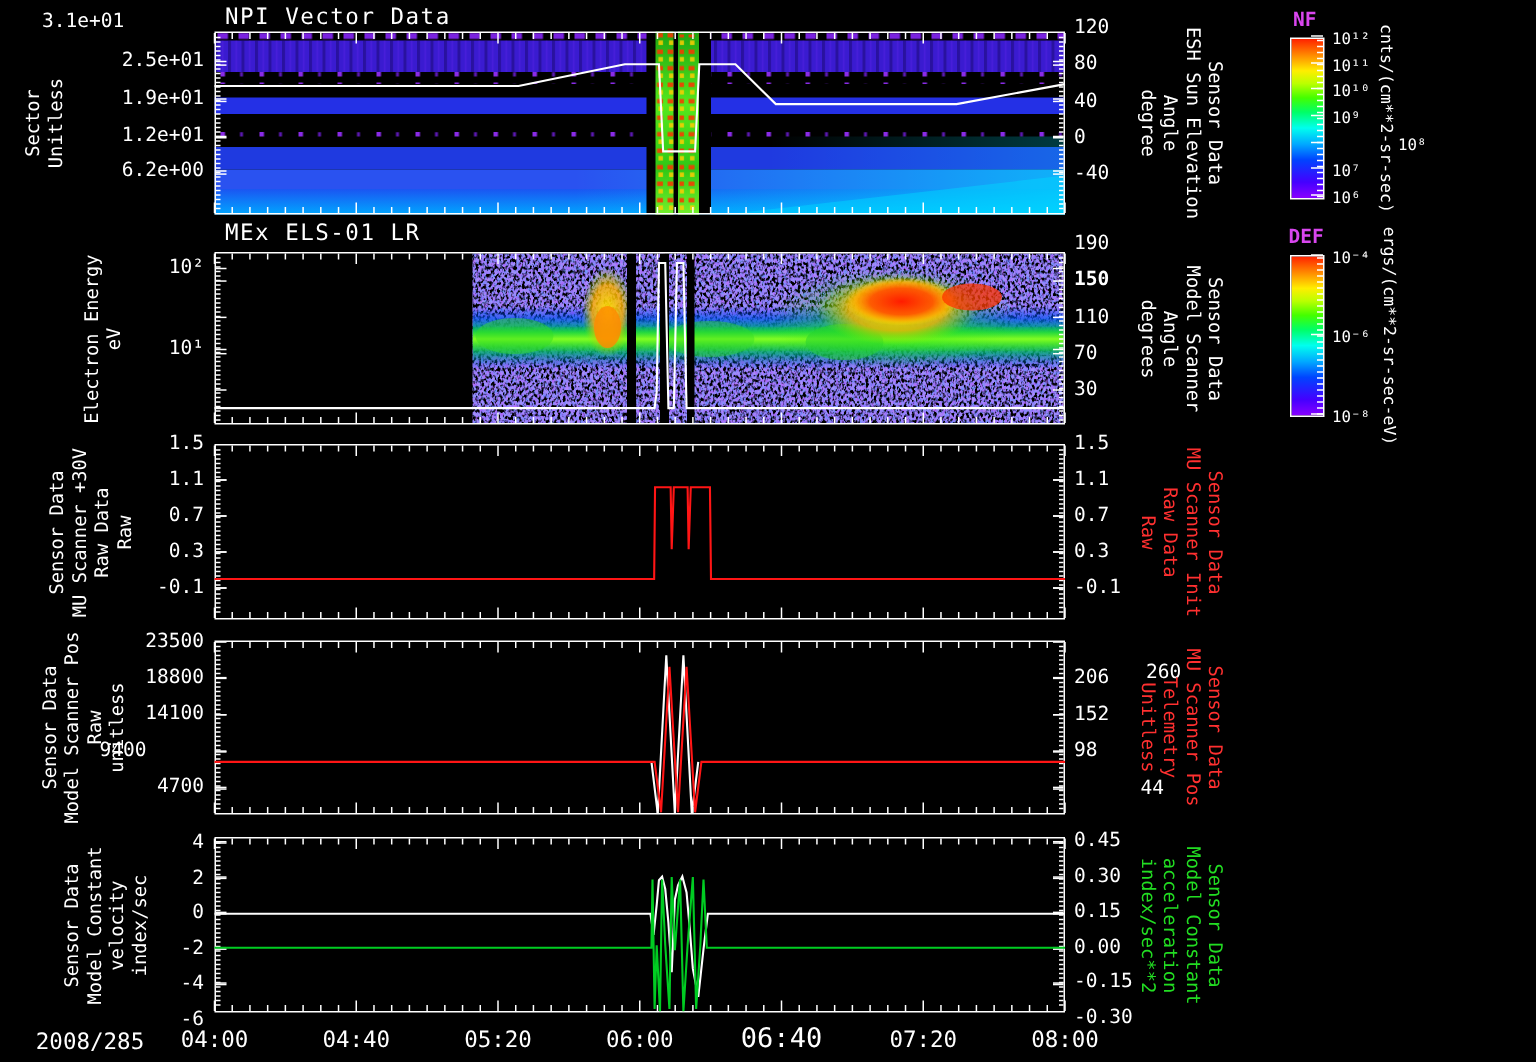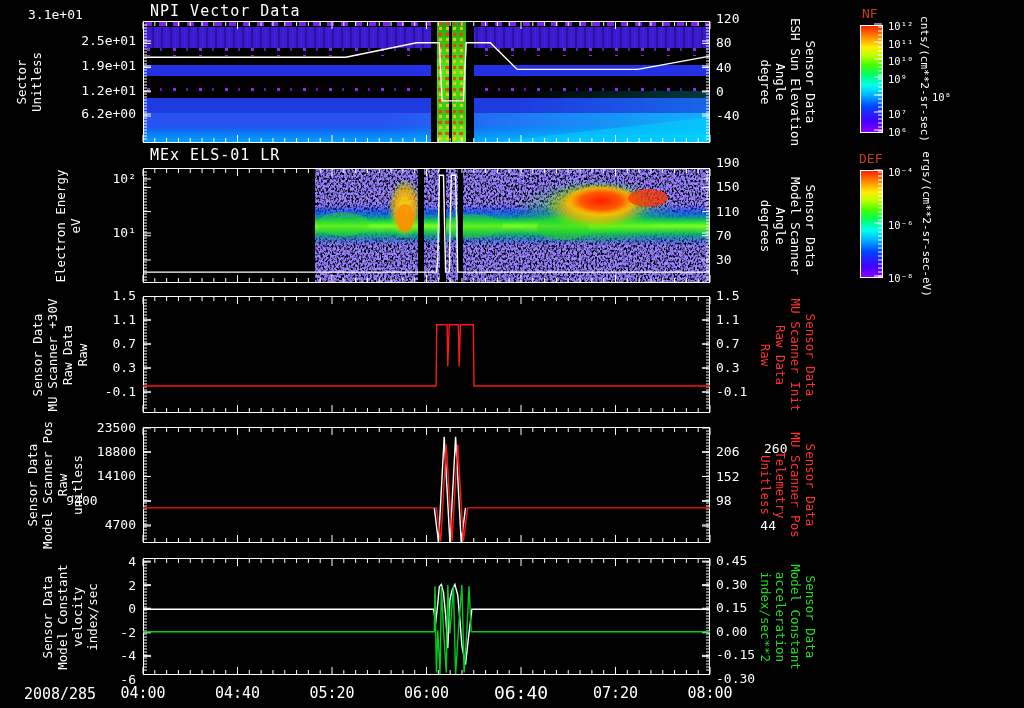--- a/index.html
+++ b/index.html
@@ -14,21 +14,21 @@
   .title{position:absolute;font-size:15px;letter-spacing:1px;color:#fff;}
   #title-npi{left:150px;top:2px;}
   #title-els{left:150px;top:146px;}
   .tick-label{position:absolute;font-size:13px;line-height:16px;color:#fff;}
   .rot{position:absolute;white-space:pre;text-align:center;font-size:12.5px;line-height:15px;}
   .cbar{position:absolute;left:860px;width:23px;border:1px solid #fff;box-sizing:border-box;
         background:linear-gradient(to top,#8800ff 0%,#4400ff 10%,#0044ff 24%,#00aaff 34%,
         #00ffee 44%,#00ff66 54%,#44ff00 63%,#bbff00 72%,#ffee00 80%,#ff8800 90%,#ff2200 100%);}
   #cbar-nf{top:25px;height:108px;}
   #cbar-def{top:170px;height:108px;}
-  .cbar-name{position:absolute;font-size:13px;font-weight:normal;color:#c2410c;}
+  .cbar-name{position:absolute;font-size:13px;font-weight:bold;color:#d946ef;}
   #cbar-nf-name{left:862px;top:6px;}
   #cbar-def-name{left:859px;top:151px;}
   .cbar-unit{position:absolute;font-size:11px;color:#fff;white-space:nowrap;
              transform:translate(-50%,-50%) rotate(90deg);}
   #cbar-nf-unit{left:924px;top:79px;}
   #cbar-def-unit{left:926px;top:224px;}
   #date-label{position:absolute;left:8px;top:685px;width:104px;text-align:center;font-size:15px;}
   svg{position:absolute;left:0;top:0;}
 </style>
 </head>
@@ -1201,21 +1201,21 @@
     <div class="tick-label" style="left: 716px; width: 60px; top: 108.057px;">-40</div>
     <div class="rot" style="left: 29px; top: 82px; color: rgb(255, 255, 255); transform: translate(-50%, -50%) rotate(-90deg);">Sector
 Unitless</div>
     <div class="rot" style="left: 788px; top: 82px; color: rgb(255, 255, 255); transform: translate(-50%, -50%) rotate(90deg);">Sensor Data
 ESH Sun Elevation
 Angle
 degree</div>
     <div class="tick-label" style="left: 28px; width: 108px; text-align: right; top: 171px;">10²</div>
     <div class="tick-label" style="left: 28px; width: 108px; text-align: right; top: 225px;">10¹</div>
     <div class="tick-label" style="left: 716px; width: 60px; top: 155.158px;">190</div>
-    <div class="tick-label" style="left: 716px; width: 60px; top: 179.368px;">150</div>
+    <div class="tick-label" style="left: 716px; width: 60px; top: 179.368px; font-weight: bold;">150</div>
     <div class="tick-label" style="left: 716px; width: 60px; top: 203.579px;">110</div>
     <div class="tick-label" style="left: 716px; width: 60px; top: 227.789px;">70</div>
     <div class="tick-label" style="left: 716px; width: 60px; top: 252px;">30</div>
     <div class="rot" style="left: 68px; top: 225.5px; color: rgb(255, 255, 255); transform: translate(-50%, -50%) rotate(-90deg);">Electron Energy
 eV</div>
     <div class="rot" style="left: 788px; top: 225.5px; color: rgb(255, 255, 255); transform: translate(-50%, -50%) rotate(90deg);">Sensor Data
 Model Scanner
 Angle
 degrees</div>
     <div class="tick-label" style="left: 28px; width: 108px; text-align: right; top: 288px;">1.5</div>

